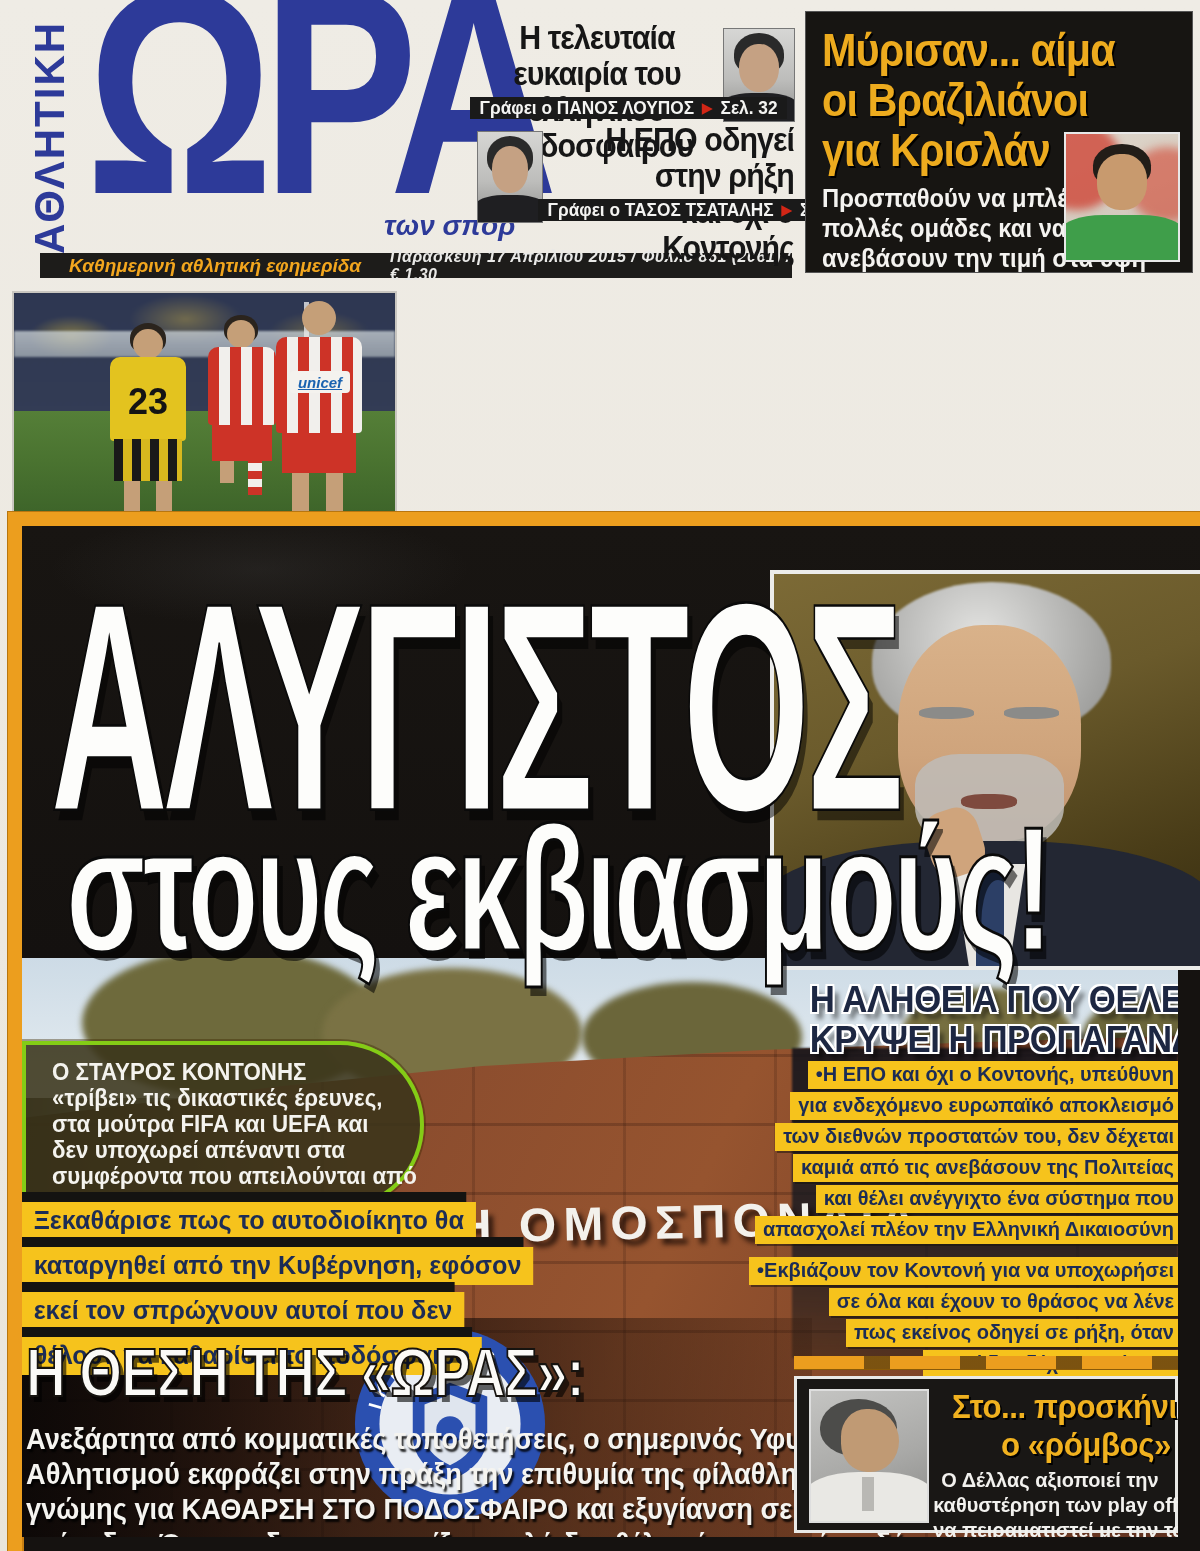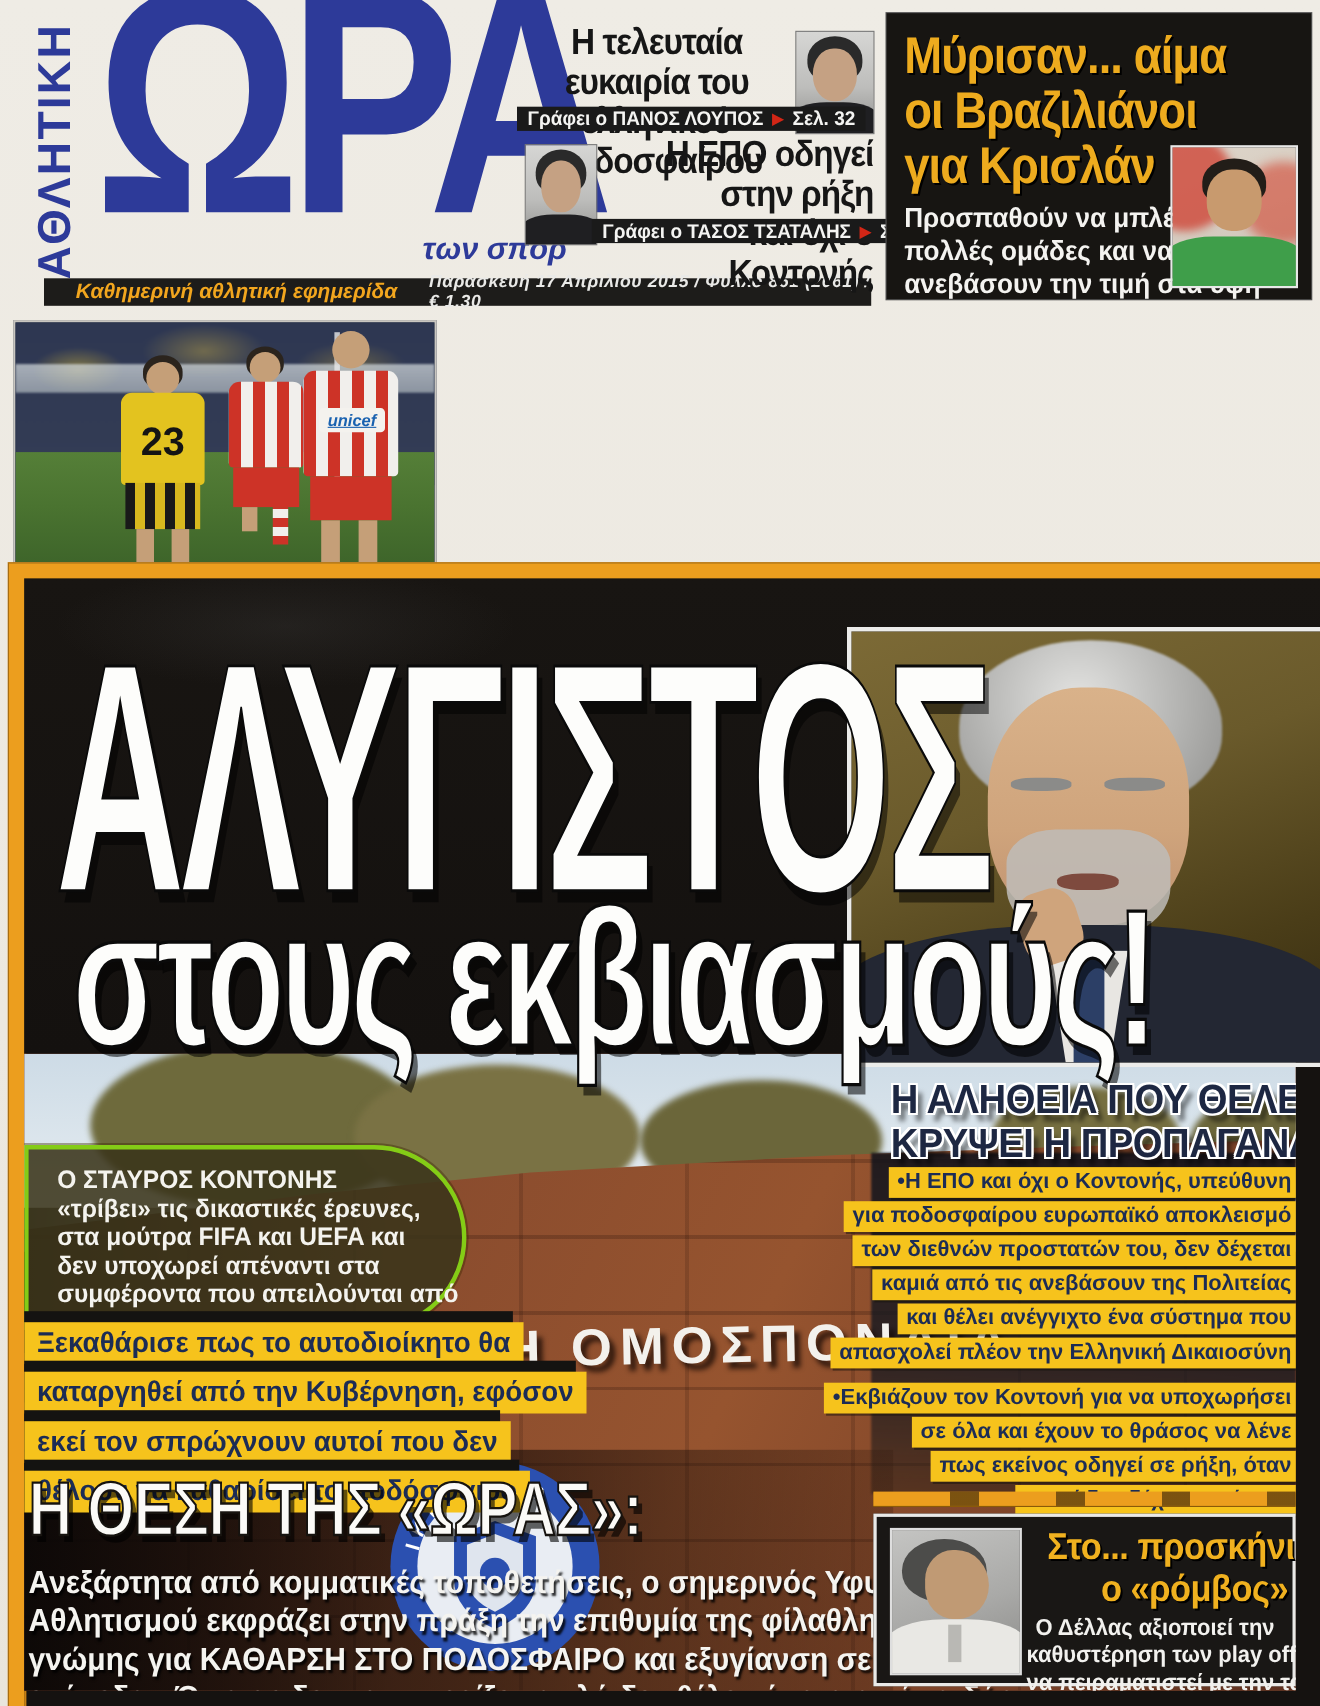--- a/index.html
+++ b/index.html
@@ -345,21 +345,21 @@
         <div class="hstrip">εκεί τον σπρώχνουν αυτοί που δεν</div>
         <div class="hstrip">θέλουν να καθαρίσει το ποδόσφαιρο</div>
       </div>
 
       <div class="truth-head">
         <div>Η ΑΛΗΘΕΙΑ ΠΟΥ ΘΕΛΕΙ ΝΑ</div>
         <div>ΚΡΥΨΕΙ Η ΠΡΟΠΑΓΑΝΔΑ</div>
       </div>
       <div class="bullets">
         <div class="bstrip">•Η ΕΠΟ και όχι ο Κοντονής, υπεύθυνη</div>
-        <div class="bstrip">για ποδοσφαίρου ευρωπαϊκό αποκλεισμό</div>
+        <div class="bstrip">για ενδεχόμενο ευρωπαϊκό αποκλεισμό</div>
         <div class="bstrip">των διεθνών προστατών του, δεν δέχεται</div>
         <div class="bstrip">καμιά από τις ανεβάσουν της Πολιτείας</div>
         <div class="bstrip">και θέλει ανέγγιχτο ένα σύστημα που</div>
         <div class="bstrip">απασχολεί πλέον την Ελληνική Δικαιοσύνη</div>
         <div class="bstrip gap">•Εκβιάζουν τον Κοντονή για να υποχωρήσει</div>
         <div class="bstrip">σε όλα και έχουν το θράσος να λένε</div>
         <div class="bstrip">πως εκείνος οδηγεί σε ρήξη, όταν</div>
         <div class="bstrip">αυτοί δεν δέχονται τίποτα</div>
       </div>
 

